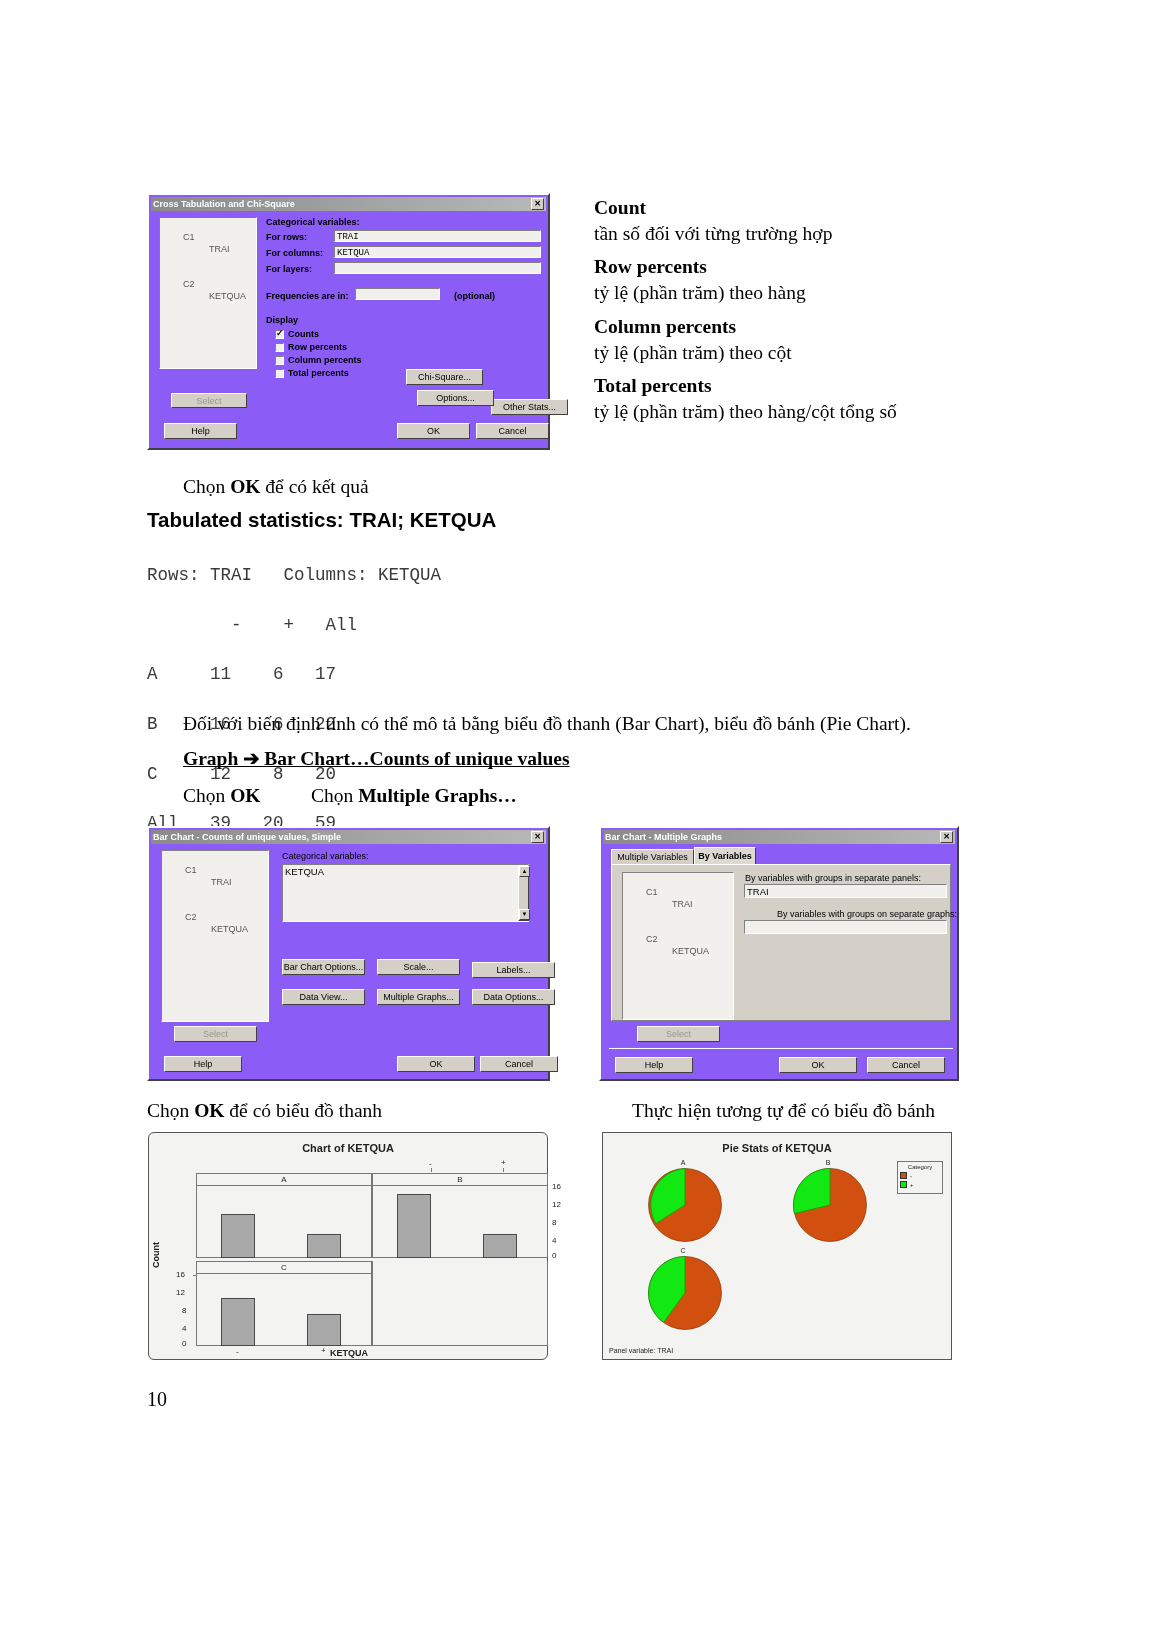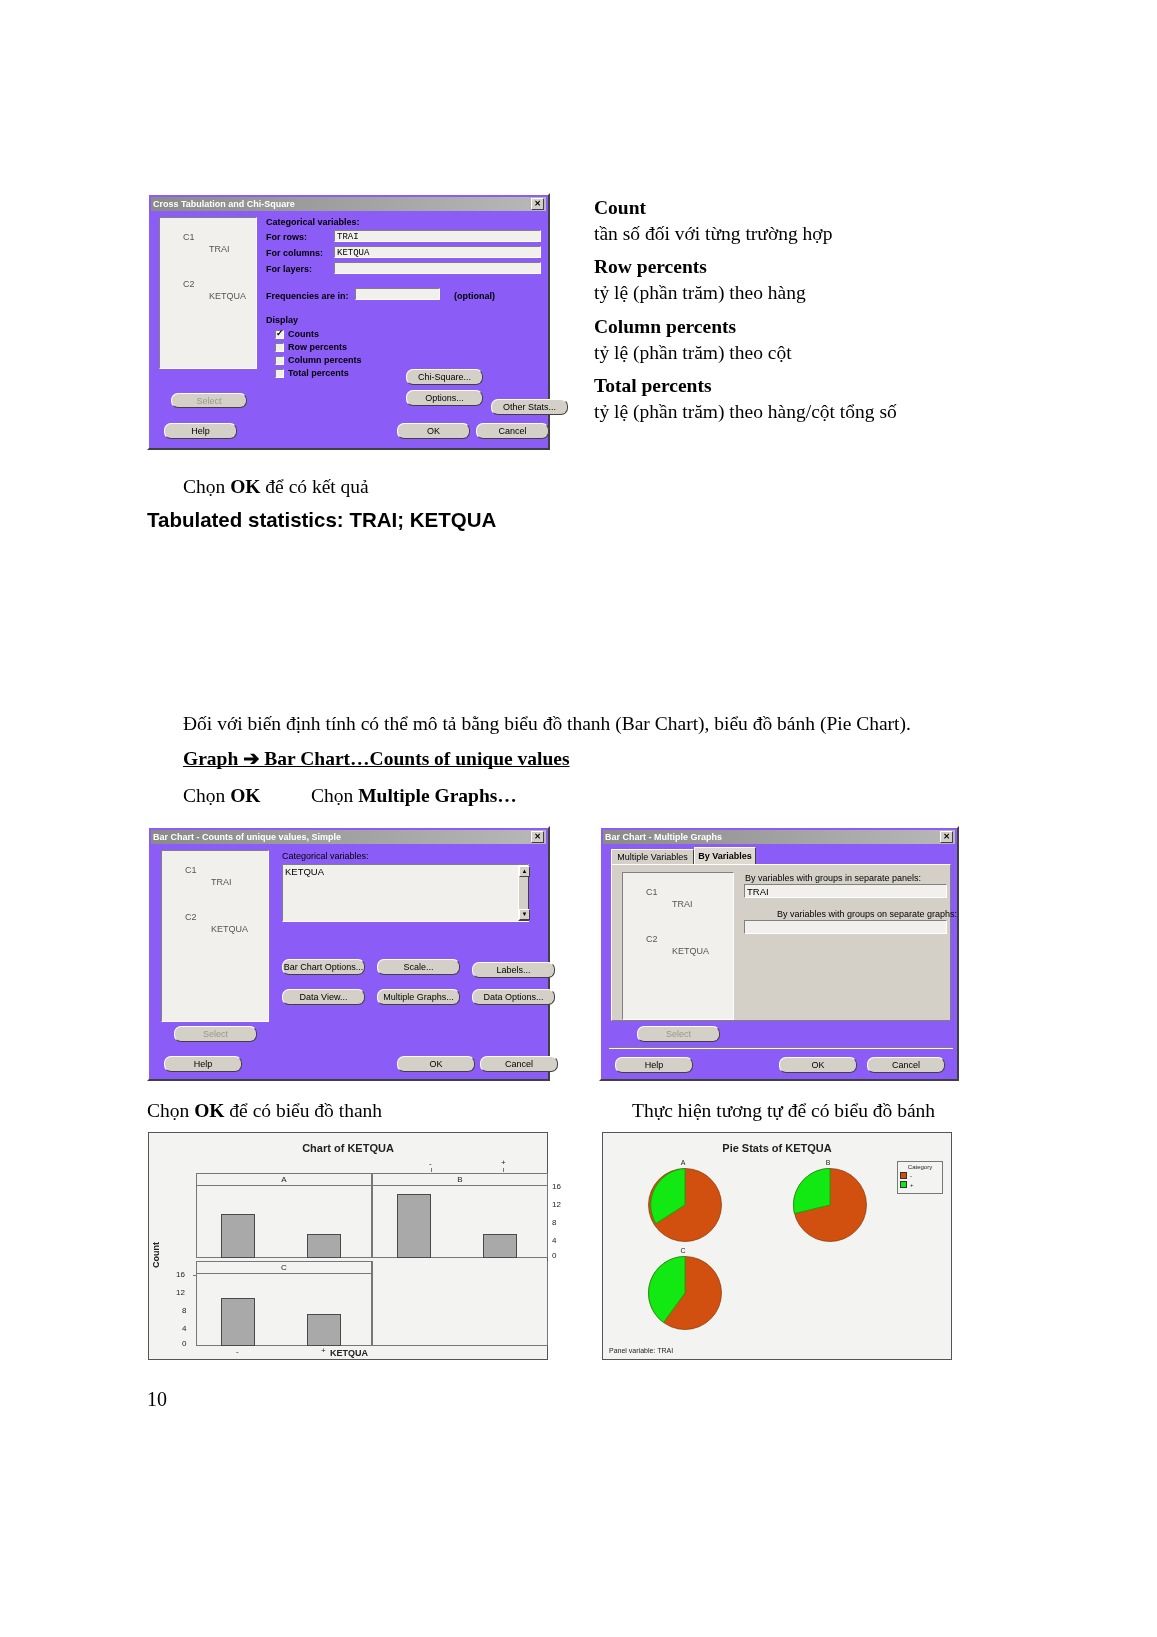--- a/index.html
+++ b/index.html
@@ -65,21 +65,21 @@
     padding:1px 2px; box-sizing:border-box; line-height:normal;
   }
   .tbox.sans { font-family:"Liberation Sans", sans-serif; font-size:9.5px; }
 
   .btn {
     position:absolute; background:#d4d0c8;
     border-top:1px solid #ffffff; border-left:1px solid #ffffff;
     border-right:1px solid #404040; border-bottom:1px solid #404040;
     font-family:"Liberation Sans", sans-serif; font-size:9px; color:#000;
     display:flex; align-items:center; justify-content:center;
-    box-sizing:border-box; white-space:nowrap;border-radius:7px;
+    box-sizing:border-box; white-space:nowrap;
   }
   .btn.dim { color:#9a968e; }
 
   .cbx { position:absolute; font-family:"Liberation Sans", sans-serif; font-size:9px; font-weight:bold; color:#000; display:flex; align-items:center; gap:4px; white-space:nowrap;}
   .cbx .box {
     width:9px; height:9px; background:#f1f0ec;
     border-top:1px solid #808080; border-left:1px solid #808080;
     border-right:1px solid #ffffff; border-bottom:1px solid #ffffff;
     box-sizing:border-box; position:relative; flex:0 0 auto;
   }
@@ -204,21 +204,21 @@
       <span class="box"></span>
       <span>Column percents</span>
     </div>
     <div class="cbx" style="left:126px; top:173px;">
       <span class="box"></span>
       <span>Total percents</span>
     </div>
 
     <div class="btn" style="left:257px; top:174px; width:77px; height:16px;">Chi-Square...</div>
     <div class="btn" style="left:342px; top:174px; width:77px; height:16px;margin-top:30px;">Other Stats...</div>
-    <div class="btn" style="left:257px; top:195px; width:77px; height:16px;">Options...</div>
+    <div class="btn" style="left:268px; top:195px; width:77px; height:16px;">Options...</div>
 
     <div class="btn dim" style="left:22px; top:198px; width:76px; height:15px;">Select</div>
     <div class="btn" style="left:15px; top:228px; width:73px; height:16px;">Help</div>
     <div class="btn" style="left:248px; top:228px; width:73px; height:16px;">OK</div>
     <div class="btn" style="left:327px; top:228px; width:73px; height:16px;">Cancel</div>
   </div>
 
   <div style="position:absolute; left:594px; top:195px; width:400px;">
 
     <div style="margin-bottom:8px;">
@@ -238,20 +238,29 @@
       <div class="vn">tỷ lệ (phần trăm) theo hàng/cột tổng số</div>
     </div>
   </div>
 
   <div class="vn" style="position:absolute; left:183px; top:474px;">
     <span>Chọn </span><b>OK</b><span> để có kết quả</span>
   </div>
 
   <div class="h-sans" style="position:absolute; left:147px; top:508px;">Tabulated statistics: TRAI; KETQUA</div>
 
+  <div class="mono" style="position:absolute; left:147px; top:538px;">
+<span>Rows: TRAI   Columns: KETQUA</span>
+<br><span>        -    +   All</span>
+<br><span>A     11    6   17</span>
+<br><span>B     16    6   22</span>
+<br><span>C     12    8   20</span>
+<br><span>All   39   20   59</span>
+<br><span>Cell Contents:      Count</span>
+  </div>
 
   <div class="vn" style="position:absolute; left:183px; top:711px; width:800px;">Đối với biến định tính có thể mô tả bằng biểu đồ thanh (Bar Chart), biểu đồ bánh (Pie Chart).</div>
 
   <div class="vn b" style="position:absolute; left:183px; top:746px;">
     <span style="text-decoration:underline;text-decoration-skip-ink:none;">Graph ➔ Bar Chart…Counts of unique values</span>
   </div>
 
   <div class="vn" style="position:absolute; left:183px; top:783px;">
     <span>Chọn </span><b>OK</b>
   </div>
@@ -335,21 +344,21 @@
     <div class="btn" style="left:14px; top:229px; width:78px; height:16px;">Help</div>
     <div class="btn" style="left:178px; top:229px; width:78px; height:16px;">OK</div>
     <div class="btn" style="left:266px; top:229px; width:78px; height:16px;">Cancel</div>
   </div>
 
   <div class="vn" style="position:absolute; left:147px; top:1098px;">
     <span>Chọn </span><b>OK</b><span> để có biểu đồ thanh</span>
   </div>
   <div class="vn" style="position:absolute; left:585px; top:1098px;margin-left:47px;">Thực hiện tương tự để có biểu đồ bánh</div>
 
-  <div class="chartbox" style="left:148px; top:1132px; width:400px; height:228px;">
+  <div class="chartbox" style="left:148px; top:1132px; width:400px; height:228px;border-radius:6px;">
 
     <div class="chart-title" style="top:9px; left:0;">Chart of KETQUA</div>
 
     <div class="tick" style="left:280px; top:26px;">-</div>
     <div class="tick" style="left:352px; top:25px;">+</div>
     <div class="vline" style="left:282px; top:35px; height:4px;"></div>
     <div class="vline" style="left:354px; top:35px; height:4px;"></div>
 
     <div class="pframe" style="left:47px; top:40px; width:176px; height:13px;"></div>
     <div class="panel-lbl" style="left:47px; top:42px; width:176px;">A</div>

